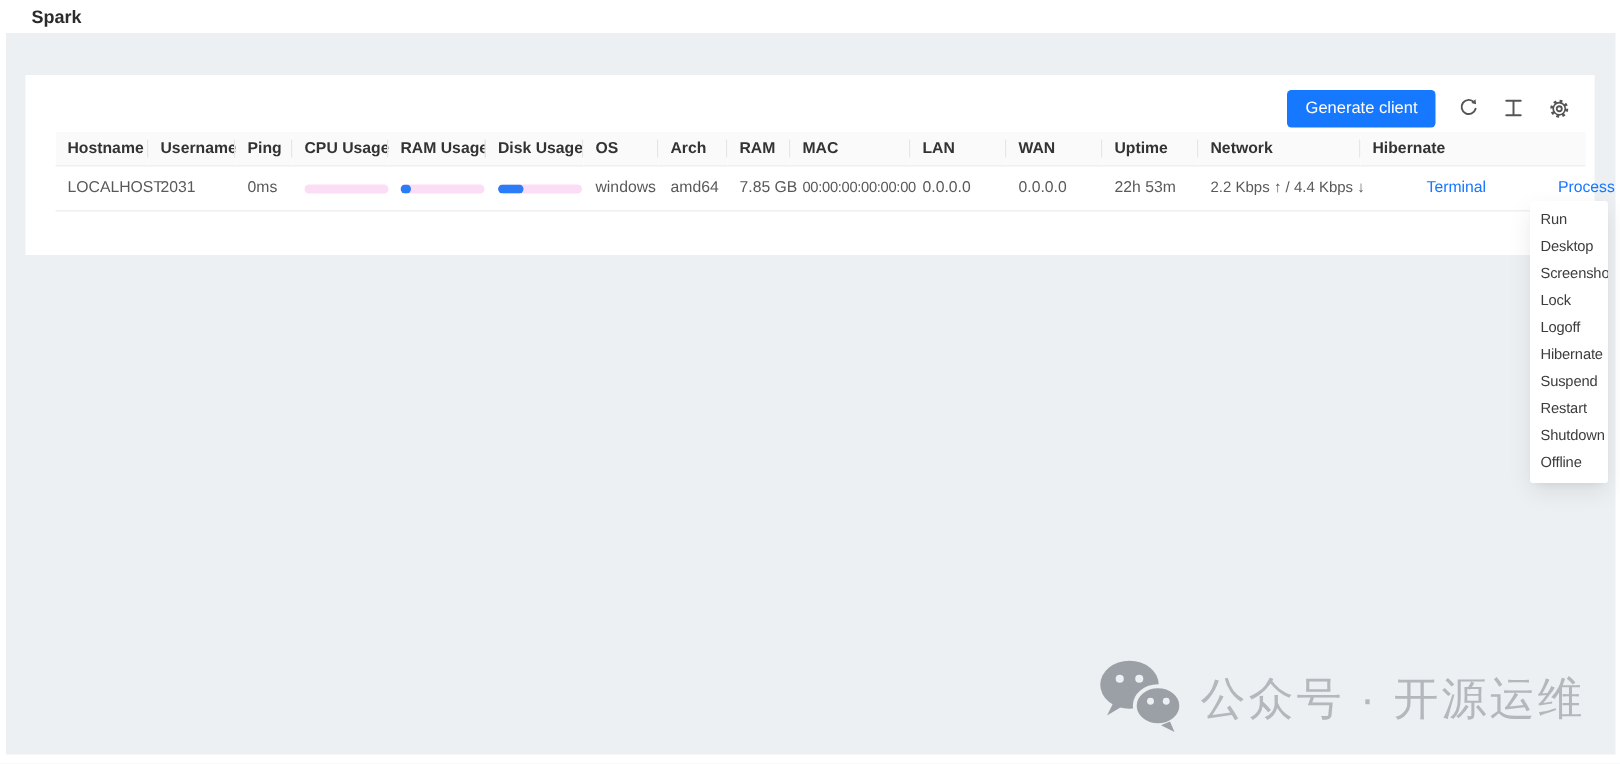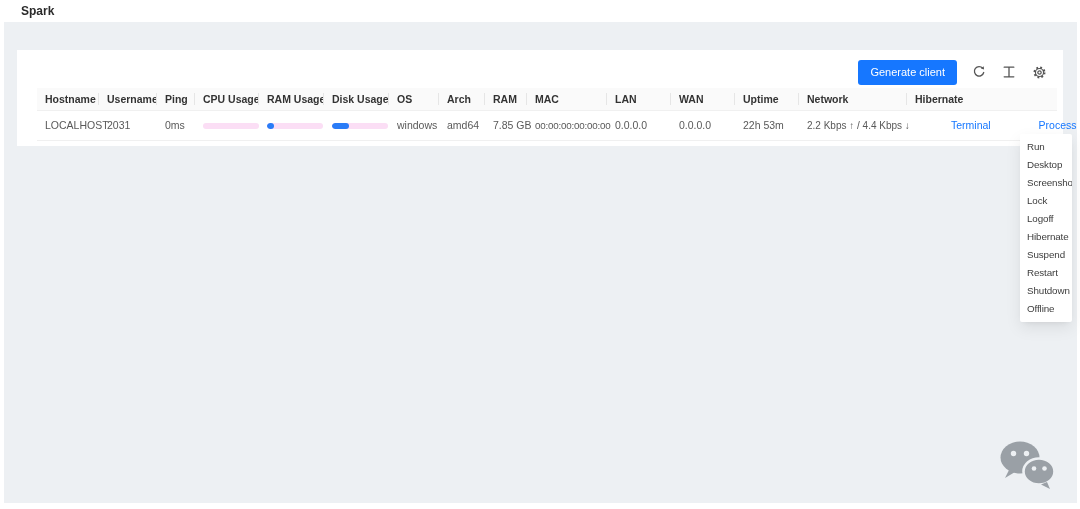--- a/index.html
+++ b/index.html
@@ -23,21 +23,21 @@
   }
 
   
   .page {
     position: absolute; top: 22px; left: 4px; right: 3px; bottom: 6px;
     background: #edf0f3;
   }
 
   
   .card {
-    position: absolute; left: 13px; top: 28px; width: 1046px; height: 96px;
+    position: absolute; left: 13px; top: 28px; width: 1046px; height: 120px;
     background: #ffffff;
   }
 
   .toolbar {
     position: absolute; top: 0; left: 0; right: 0; height: 36px;
     display: flex; align-items: center; justify-content: flex-end;
     gap: 14px; padding: 8px 16px 0 0;
   }
   .btn-generate {
     border: none; cursor: pointer;
@@ -241,13 +241,14 @@
       <ellipse cx="21" cy="17.5" rx="19.5" ry="16" fill="#9aa0a6"></ellipse>
       <path d="M10 30 L6 38 L16 32 Z" fill="#9aa0a6"></path>
       <circle cx="14.5" cy="13.5" r="2.7" fill="#edf0f3"></circle>
       <circle cx="27.5" cy="13.5" r="2.7" fill="#edf0f3"></circle>
       <ellipse cx="40" cy="31.5" rx="15.5" ry="13" fill="#9aa0a6" stroke="#edf0f3" stroke-width="2.6"></ellipse>
       <path d="M48 42 L51 49 L42 44.5 Z" fill="#9aa0a6"></path>
       <circle cx="35" cy="28.5" r="2.3" fill="#edf0f3"></circle>
       <circle cx="45.5" cy="28.5" r="2.3" fill="#edf0f3"></circle>
     </svg>
   </span>
+  <span class="watermark-text">公众号 · 开源运维</span>
 </div>
 
 </body></html>

